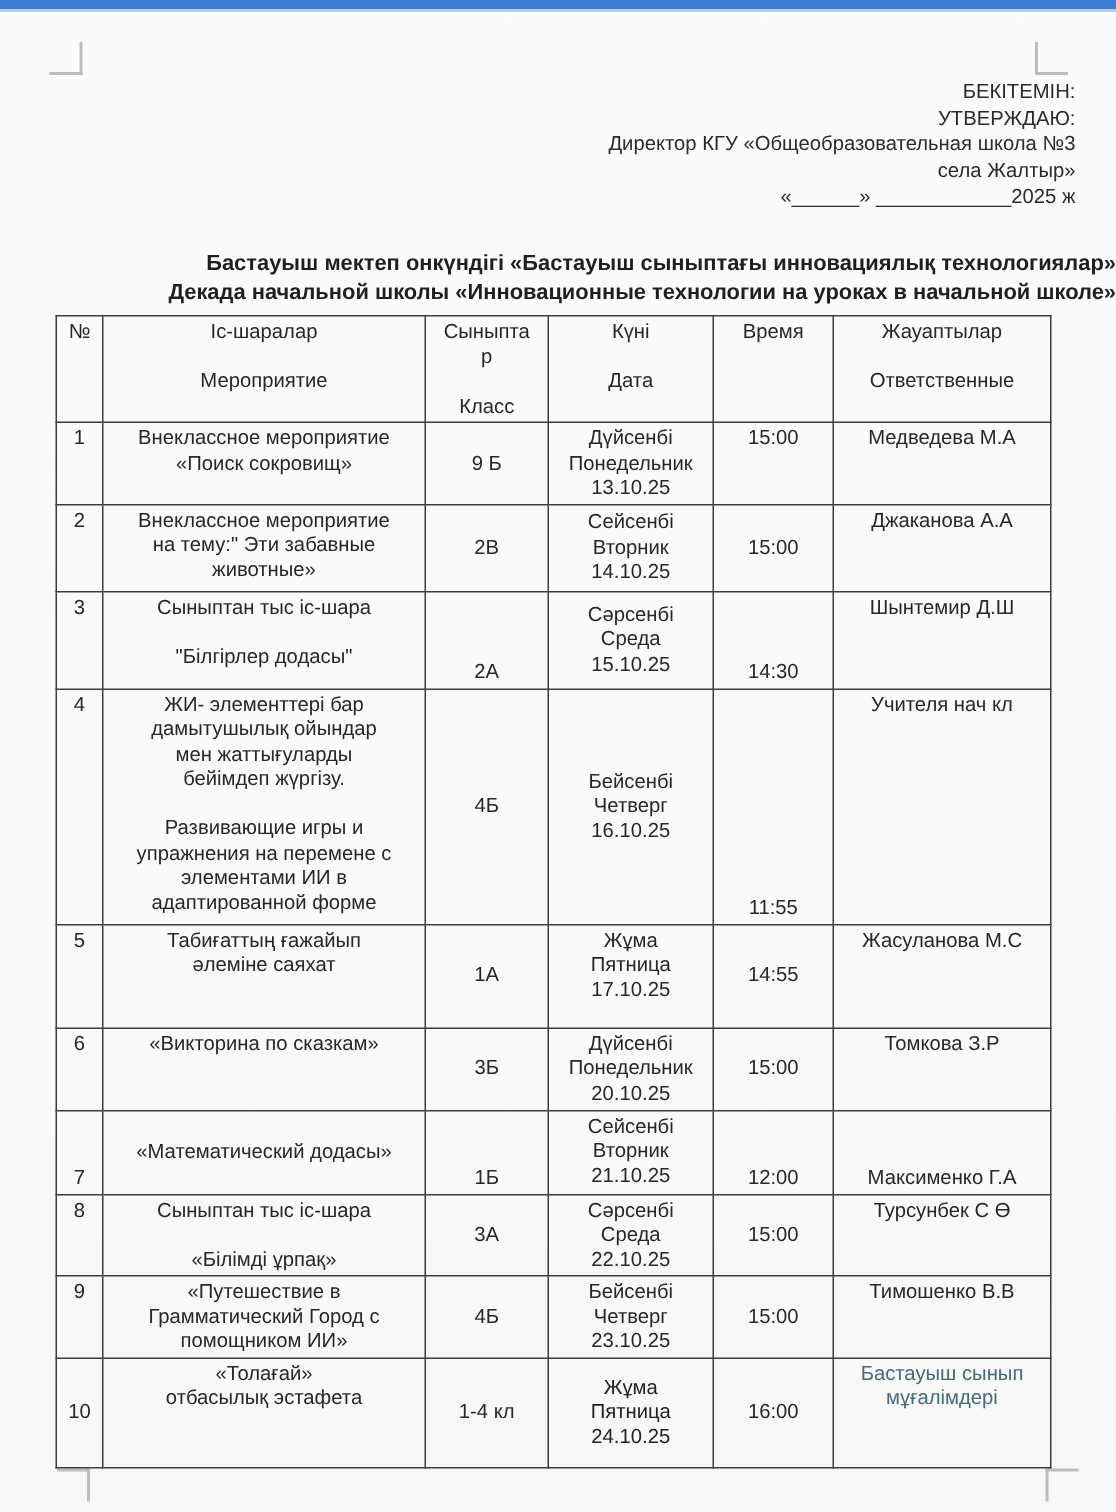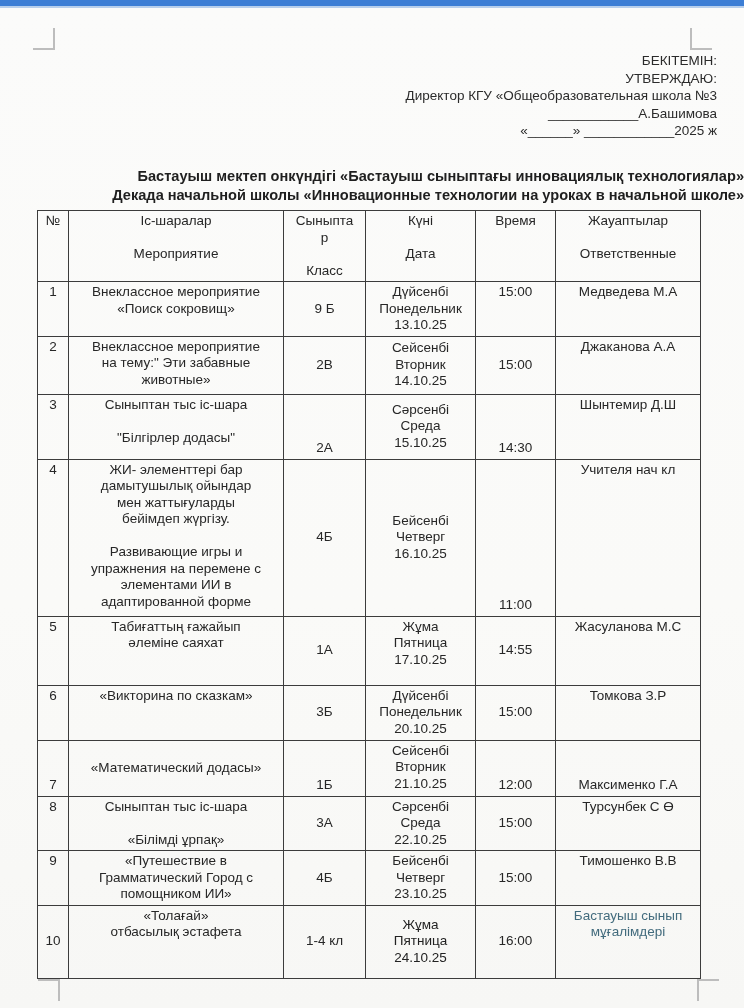--- a/index.html
+++ b/index.html
@@ -46,21 +46,21 @@
 
   <div class="crop tl"></div>
   <div class="crop tr"></div>
   <div class="crop bl"></div>
   <div class="crop br"></div>
 
   <div class="approval">
     <div>БЕКІТЕМІН:</div>
     <div>УТВЕРЖДАЮ:</div>
     <div>Директор КГУ «Общеобразовательная школа №3</div>
-    <div>____________А.Башимова</div>
+    <div>села Жалтыр»</div>
     <div>«______» ____________2025 ж</div>
   </div>
 
   <div class="title">
     <div>Бастауыш мектеп онкүндігі «Бастауыш сыныптағы инновациялық технологиялар»</div>
     <div>Декада начальной школы «Инновационные технологии на уроках в начальной школе»</div>
   </div>
 
   <table class="sched">
     <colgroup>
@@ -136,21 +136,21 @@
 бейімдеп жүргізу.
 
 Развивающие игры и
 упражнения на перемене с
 элементами ИИ в
 адаптированной форме</td>
         <td class="vm pb30">4Б</td>
         <td class="vm">Бейсенбі
 Четверг
 16.10.25</td>
-        <td class="vb pb38">11:00</td>
+        <td class="vb pb38">11:55</td>
         <td class="vt pt32">Учителя нач кл</td>
       </tr>
 
       <tr class="h5">
         <td class="vt numcell">5</td>
         <td class="vt">Табиғаттың ғажайып
 әлеміне саяхат</td>
         <td class="vm">1А</td>
         <td class="vt">Жұма
 Пятница

